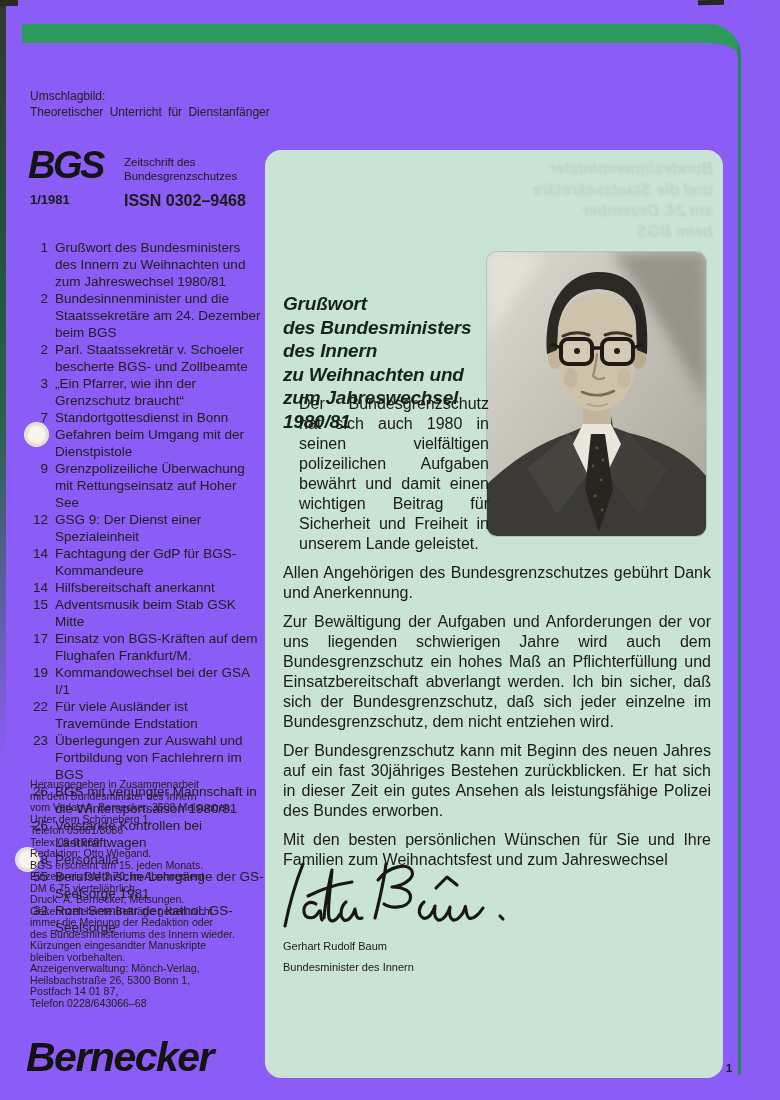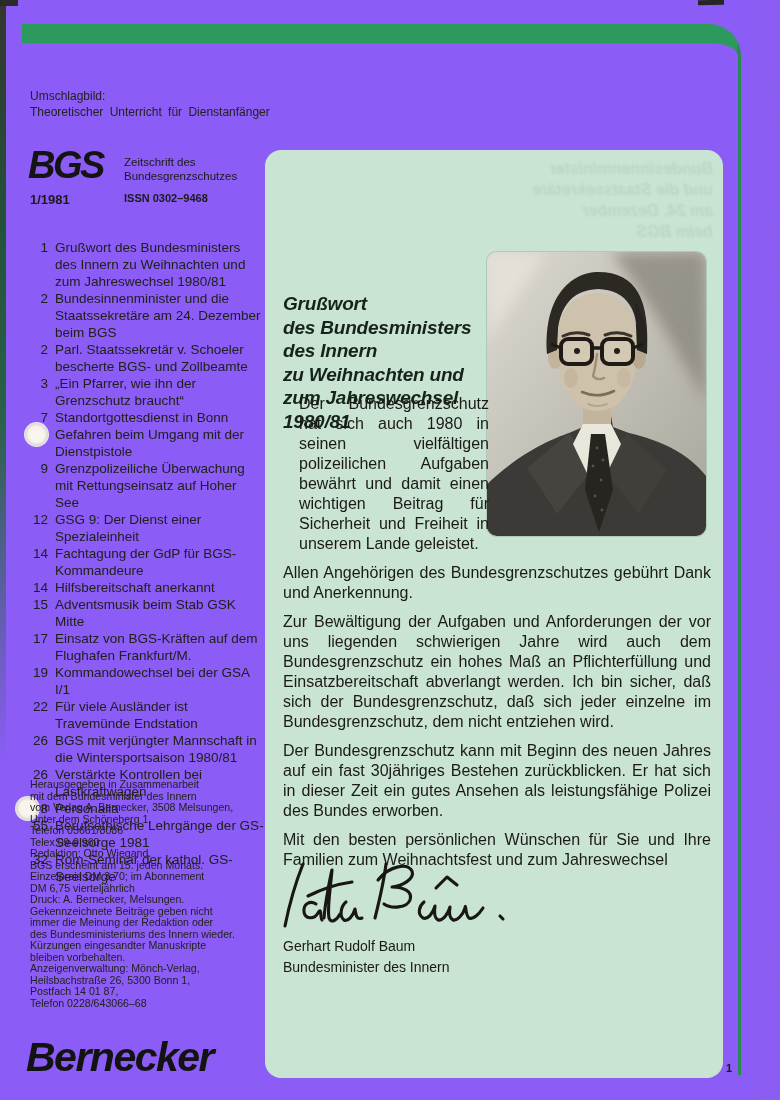--- a/index.html
+++ b/index.html
@@ -22,21 +22,21 @@
 
   
   .cover-note{position:absolute;left:30px;top:88px;font-size:12px;line-height:16px;
     word-spacing:3px;color:#23221e;}
 
   
   .bgs-logo{position:absolute;left:28px;top:146px;font-size:38px;line-height:38px;
     font-weight:bold;font-style:italic;letter-spacing:-2.5px;color:#141413;}
   .bgs-sub{position:absolute;left:124px;top:156px;font-size:11.5px;line-height:13.5px;color:#1c1b18;}
   .issue{position:absolute;left:30px;top:192px;font-size:13px;font-weight:bold;color:#1c1b18;}
-  .issn{position:absolute;left:124px;top:192px;font-size:11px;font-weight:bold;color:#1c1b18;}
+  .issn{position:absolute;left:124px;top:192px;font-size:16px;font-weight:bold;color:#1c1b18;}
 
   
   .toc{position:absolute;left:30px;top:239px;width:234px;font-size:13.5px;line-height:17px;color:#20201c;}
   .toc-item{display:flex;align-items:flex-start;}
   .toc-num{flex:none;width:18px;text-align:right;margin-right:7px;position:relative;}
   .toc-title{flex:1;}
   
   .punched-full .toc-num::after, .punched-left .toc-num::after{
     content:'';position:absolute;top:-3px;width:21px;height:21px;border-radius:50%;
     background:#f7f5ee;border:1px solid #dbd8cd;
@@ -58,21 +58,21 @@
     font-weight:bold;font-style:italic;letter-spacing:-.2px;color:#15231a;margin-top:48px;}
   .photo{position:absolute;left:487px;top:252px;width:219px;height:284px;border-radius:10px;
     overflow:hidden;box-shadow:0 0 0 1px rgba(90,120,100,.25);}
   .photo svg{display:block;}
 
   .article-body{position:absolute;left:283px;top:394px;width:428px;font-size:16px;line-height:20px;color:#1918155;}
   .article-body p{margin:0 0 9px 0;text-align:justify;color:#1b1a17;}
   .article-body p.narrow{width:190px;margin-left:16px;}
 
   .signature{position:absolute;left:278px;top:856px;}
-  .sig-name{position:absolute;left:283px;top:936px;font-size:14px;line-height:21px;color:#1b1a17;}
+  .sig-name{position:absolute;left:283px;top:936px;font-size:11px;line-height:21px;color:#1b1a17;}
 
   .page-num{position:absolute;left:726px;top:1062px;font-size:11px;font-weight:bold;color:#1c1b18;}
 </style>
 </head>
 <body>
 
 <div id="page">
 
   <div class="edge-left"></div>
   <div class="corner-tl"></div>
@@ -143,20 +143,24 @@
       <span class="toc-num">17</span>
       <span class="toc-title">Einsatz von BGS-Kräften auf dem Flughafen Frankfurt/M.</span>
     </div>
       <div class="toc-item">
       <span class="toc-num">19</span>
       <span class="toc-title">Kommandowechsel bei der GSA I/1</span>
     </div>
       <div class="toc-item">
       <span class="toc-num">22</span>
       <span class="toc-title">Für viele Ausländer ist Travemünde Endstation</span>
+    </div>
+      <div class="toc-item">
+      <span class="toc-num">23</span>
+      <span class="toc-title">Überlegungen zur Auswahl und Fortbildung von Fachlehrern im BGS</span>
     </div>
       <div class="toc-item">
       <span class="toc-num">26</span>
       <span class="toc-title">BGS mit verjüngter Mannschaft in die Wintersportsaison 1980/81</span>
     </div>
       <div class="toc-item">
       <span class="toc-num">26</span>
       <span class="toc-title">Verstärkte Kontrollen bei Lastkraftwagen</span>
     </div>
       <div class="toc-item punched-left">

